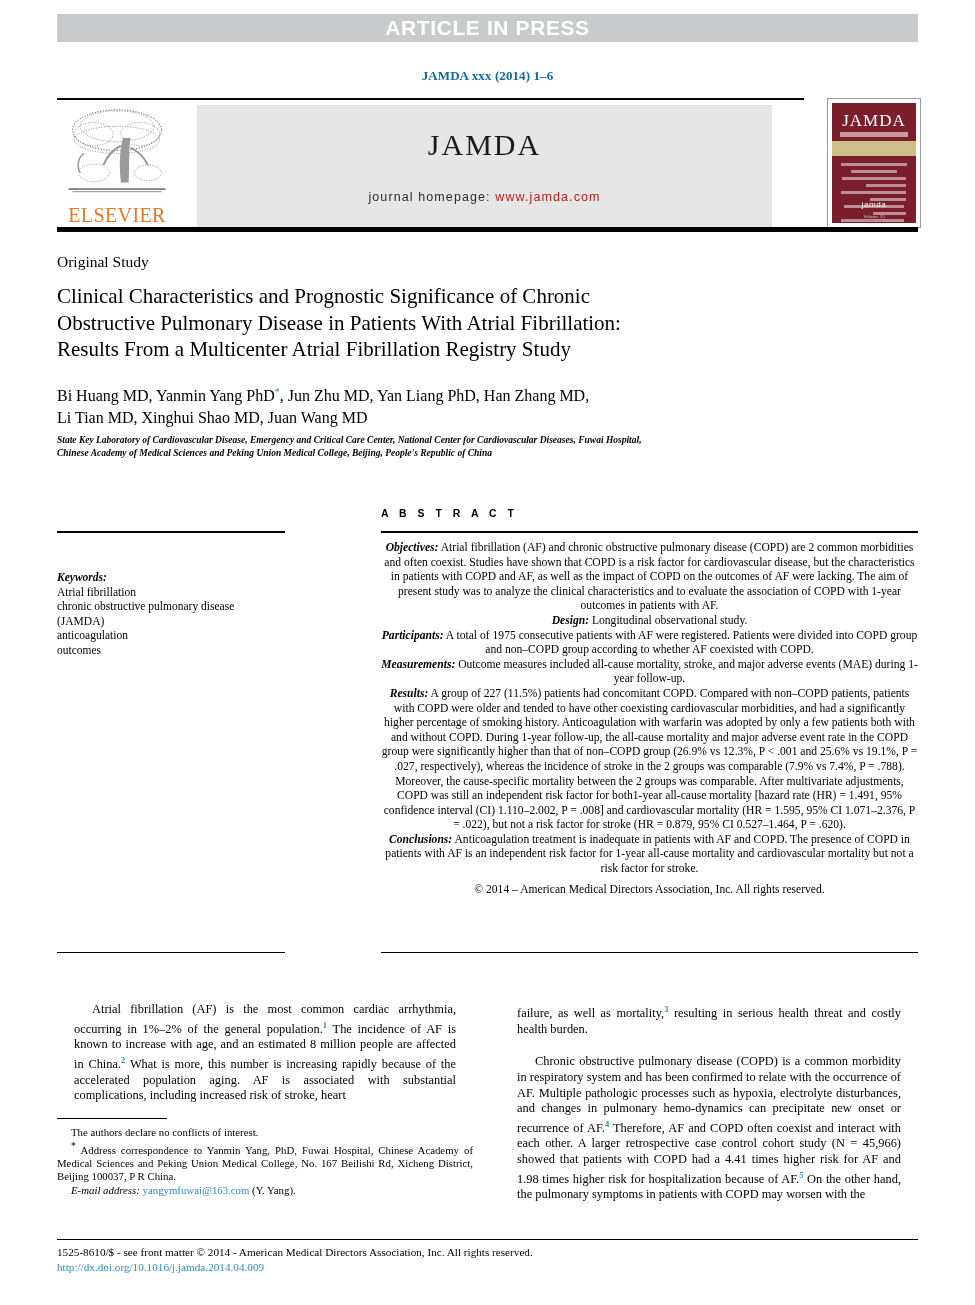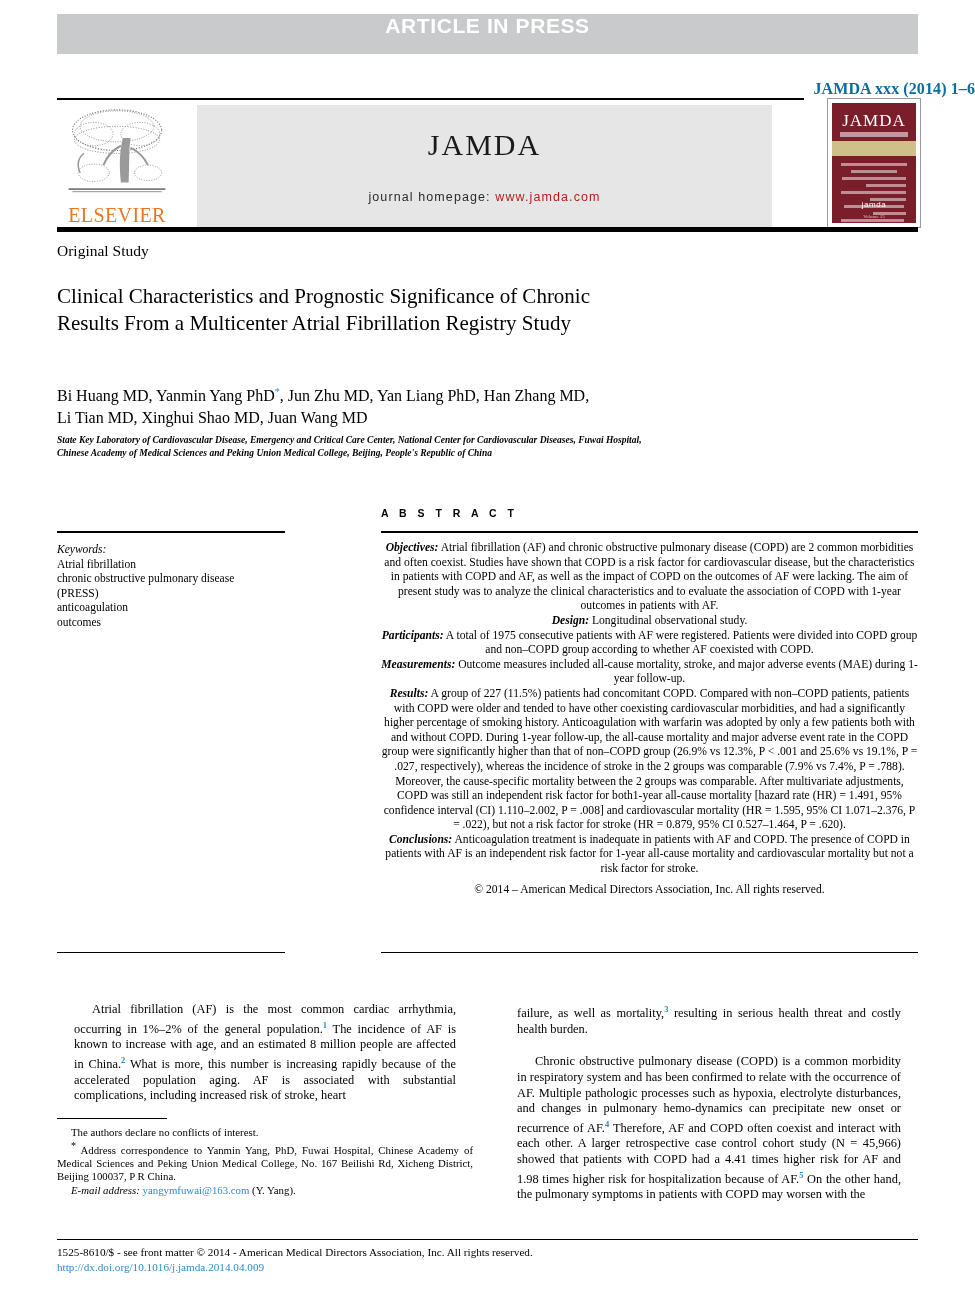--- a/index.html
+++ b/index.html
@@ -15,43 +15,43 @@
     position: relative;
     overflow: hidden;
   }
 
   
   .aip-band {
     position: absolute;
     left: 57px;
     top: 14px;
     width: 861px;
-    height: 40px;
+    height: 28px;
     background: #c9cacb;
     display: flex;
-    align-items: flex-start;
+    align-items: center;
     justify-content: center;
   }
   .aip-text {
     color: #ffffff;
     font-family: "Liberation Sans", sans-serif;
     font-weight: bold;
     font-size: 21px;
     letter-spacing: 0.6px;
   }
 
   
   .journal-ref {
     position: absolute;
     left: 0;
-    top: 80px;
+    top: 68px;
     width: 975px;
-    text-align: right;
+    text-align: center;
     color: #0b6d9e;
-    font-size: 16px;
+    font-size: 13px;
     font-weight: bold;
     letter-spacing: 0.1px;
   }
 
   
   .masthead {
     position: absolute;
     left: 57px;
     top: 98px;
     width: 861px;
@@ -182,21 +182,21 @@
     left: 0; right: 0; bottom: 4px;
     text-align: center;
     color: rgba(255,255,255,0.7);
     font-size: 5px;
   }
 
   
   .orig-study {
     position: absolute;
     left: 57px;
-    top: 242px;
+    top: 253px;
     font-size: 15.5px;
     color: #000;
   }
   .title {
     position: absolute;
     left: 57px;
     top: 283px;
     width: 800px;
     font-size: 21px;
     line-height: 26.5px;
@@ -270,21 +270,21 @@
   }
 
   .keywords {
     position: absolute;
     left: 57px;
     top: 542px;
     width: 230px;
     font-size: 11.5px;
     line-height: 14.5px;
   }
-  .kw-title { font-style: italic; font-weight: normal; }
+  .kw-title { font-style: italic; font-weight: bold; margin-top: 28px; }
 
   .abstract {
     position: absolute;
     left: 381px;
     top: 541px;
     width: 537px;
     font-size: 11.6px;
     line-height: 14.6px;
     text-align: justify;
   }
@@ -428,20 +428,21 @@
     </div>
   </div>
 
   <div class="mast-rule-bottom"></div>
 </div>
 
 <div class="orig-study">Original Study</div>
 
 <div class="title">
   <div>Clinical Characteristics and Prognostic Significance of Chronic</div>
+  <div>Obstructive Pulmonary Disease in Patients With Atrial Fibrillation:</div>
   <div>Results From a Multicenter Atrial Fibrillation Registry Study</div>
 </div>
 
 <div class="authors">
   <div>
     <span>Bi Huang MD, Yanmin Yang PhD</span><span class="sup-star">*</span><span>, Jun Zhu MD, Yan Liang PhD, Han Zhang MD,</span>
   </div>
   <div>Li Tian MD, Xinghui Shao MD, Juan Wang MD</div>
 </div>
 
@@ -451,21 +452,21 @@
 </div>
 
 <div class="abs-head">A B S T R A C T</div>
 <div class="rule-kw"></div>
 <div class="rule-abs"></div>
 
 <div class="keywords">
   <div class="kw-title">Keywords:</div>
   <div>Atrial fibrillation</div>
   <div>chronic obstructive pulmonary disease</div>
-  <div>(PRESS)</div>
+  <div>(JAMDA)</div>
   <div>anticoagulation</div>
   <div>outcomes</div>
 </div>
 
 <div class="abstract">
   <p><span class="abs-label">Objectives:</span><span> Atrial fibrillation (AF) and chronic obstructive pulmonary disease (COPD) are 2 common morbidities and often coexist. Studies have shown that COPD is a risk factor for cardiovascular disease, but the characteristics in patients with COPD and AF, as well as the impact of COPD on the outcomes of AF were lacking. The aim of present study was to analyze the clinical characteristics and to evaluate the association of COPD with 1-year outcomes in patients with AF.</span></p>
   <p><span class="abs-label">Design:</span><span> Longitudinal observational study.</span></p>
   <p><span class="abs-label">Participants:</span><span> A total of 1975 consecutive patients with AF were registered. Patients were divided into COPD group and non–COPD group according to whether AF coexisted with COPD.</span></p>
   <p><span class="abs-label">Measurements:</span><span> Outcome measures included all-cause mortality, stroke, and major adverse events (MAE) during 1-year follow-up.</span></p>
   <p><span class="abs-label">Results:</span><span> A group of 227 (11.5%) patients had concomitant COPD. Compared with non–COPD patients, patients with COPD were older and tended to have other coexisting cardiovascular morbidities, and had a significantly higher percentage of smoking history. Anticoagulation with warfarin was adopted by only a few patients both with and without COPD. During 1-year follow-up, the all-cause mortality and major adverse event rate in the COPD group were significantly higher than that of non–COPD group (26.9% vs 12.3%, P &lt; .001 and 25.6% vs 19.1%, P = .027, respectively), whereas the incidence of stroke in the 2 groups was comparable (7.9% vs 7.4%, P = .788). Moreover, the cause-specific mortality between the 2 groups was comparable. After multivariate adjustments, COPD was still an independent risk factor for both1-year all-cause mortality [hazard rate (HR) = 1.491, 95% confidence interval (CI) 1.110–2.002, P = .008] and cardiovascular mortality (HR = 1.595, 95% CI 1.071–2.376, P = .022), but not a risk factor for stroke (HR = 0.879, 95% CI 0.527–1.464, P = .620).</span></p>

